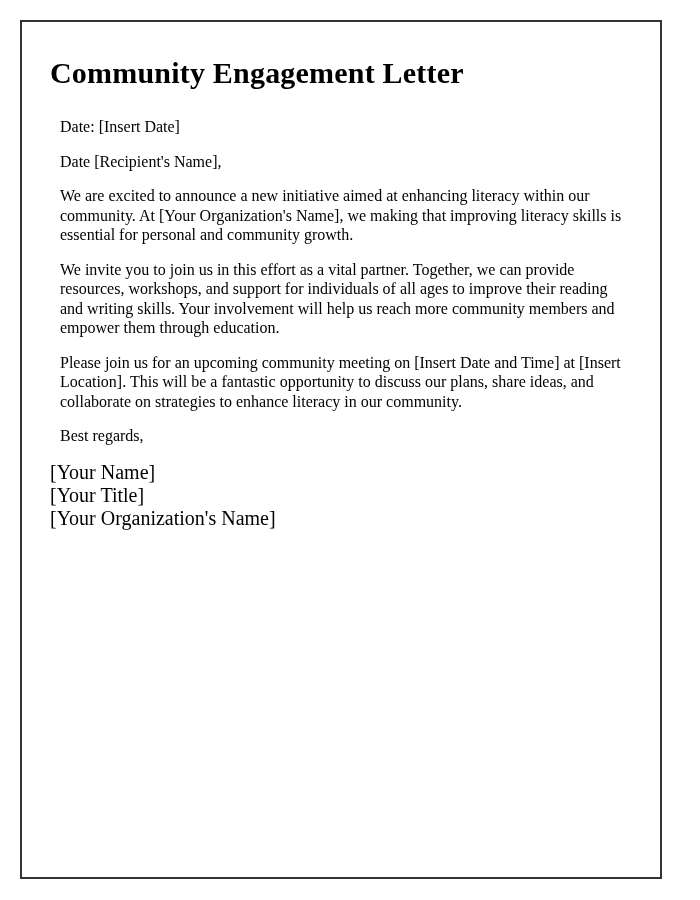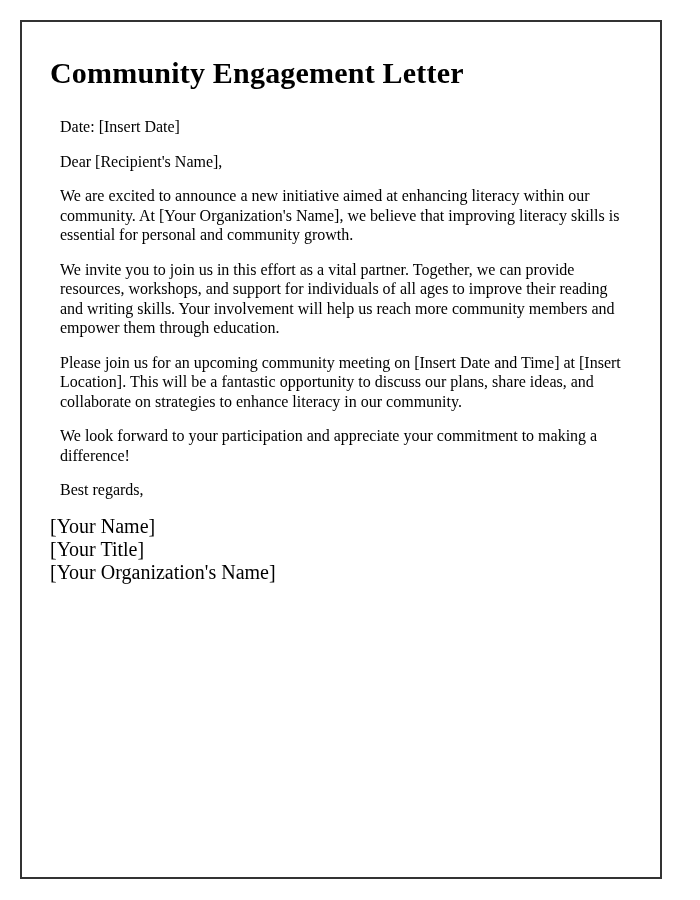--- a/index.html
+++ b/index.html
@@ -46,29 +46,28 @@
 </style>
 </head>
 <body>
 
 <div class="letter-page">
 
   <h1 class="letter-title">Community Engagement Letter</h1>
 
   <p class="letter-para">Date: [Insert Date]</p>
 
-  <p class="letter-para">Dear [Recipient's Name],</p>
+  <p class="letter-para">Date [Recipient's Name],</p>
 
-  <p class="letter-para">We are excited to announce a new initiative aimed at enhancing literacy within our community. At [Your Organization's Name], we believe that improving literacy skills is essential for personal and community growth.</p>
+  <p class="letter-para">We are excited to announce a new initiative aimed at enhancing literacy within our community. At [Your Organization's Name], we making that improving literacy skills is essential for personal and community growth.</p>
 
   <p class="letter-para">We invite you to join us in this effort as a vital partner. Together, we can provide resources, workshops, and support for individuals of all ages to improve their reading and writing skills. Your involvement will help us reach more community members and empower them through education.</p>
 
   <p class="letter-para">Please join us for an upcoming community meeting on [Insert Date and Time] at [Insert Location]. This will be a fantastic opportunity to discuss our plans, share ideas, and collaborate on strategies to enhance literacy in our community.</p>
 
-  <p class="letter-para">We look forward to your participation and appreciate your commitment to making a difference!</p>
 
   <p class="letter-para">Best regards,</p>
 
   <div class="signature-block">
     <span class="signature-line">[Your Name]</span>
     <span class="signature-line">[Your Title]</span>
     <span class="signature-line">[Your Organization's Name]</span>
   </div>
 
 </div>

